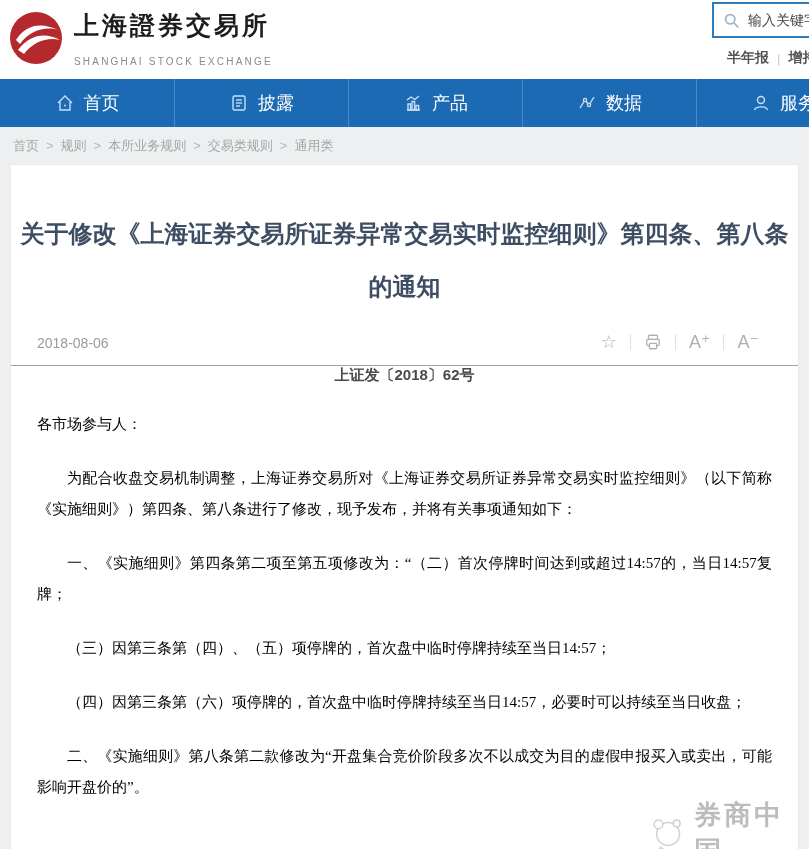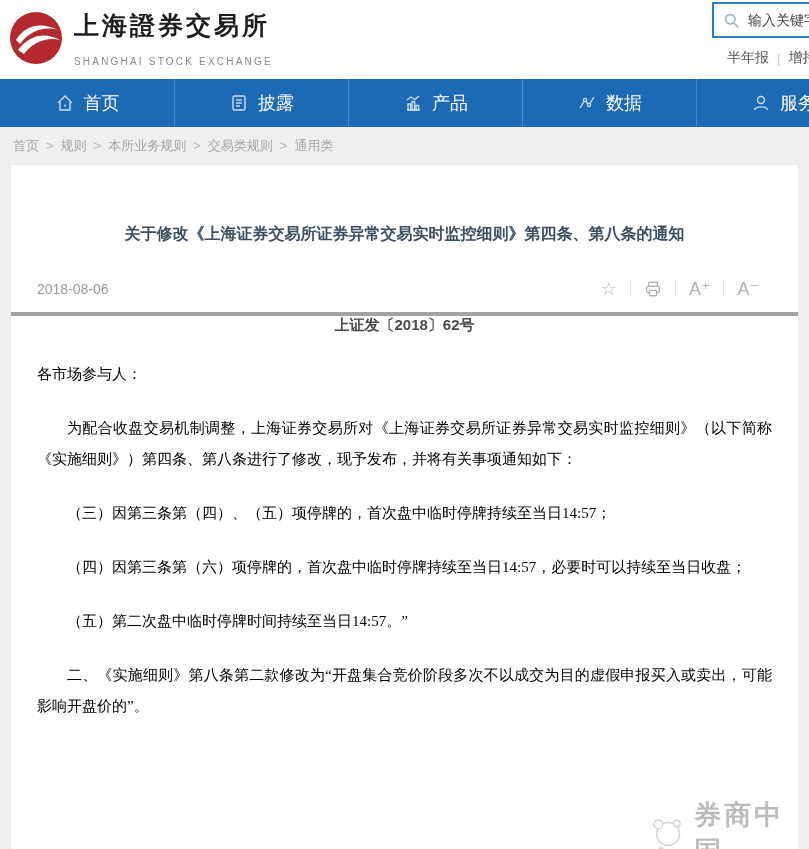--- a/index.html
+++ b/index.html
@@ -33,21 +33,21 @@
   .search-box .mag { width:17px; height:17px; margin-right:8px; flex:0 0 auto; }
   .search-input {
     border:none; outline:none; font-size:14px; color:#444; width:90px;
     font-family:inherit; background:transparent;
   }
   .search-input::placeholder { color:#444; opacity:1; }
   .hotlinks {
     position:absolute; left:727px; top:49px;
     display:flex; align-items:center; font-size:14px; color:#555; white-space:nowrap;
   }
-  .hotlinks .hl { cursor:pointer; }
+  .hotlinks .hl { cursor:pointer;font-weight:bold; }
   .hotlinks .hl-sep { color:#c9c9c9; margin:0 8px; font-size:13px; }
   
   .nav {
     height:48px; width:809px; background:#1c69b4;
     display:flex; overflow:hidden;
   }
   .nav-item {
     flex:0 0 174px; display:flex; align-items:center; justify-content:center;
     color:#ffffff; font-size:18px; cursor:pointer; position:relative;
   }
@@ -60,27 +60,27 @@
   }
   .breadcrumb .bc { cursor:pointer; }
   .breadcrumb .bc-sep { margin:0 7px; color:#b5b5b5; }
   
   .card {
     margin:0 10px; background:#ffffff; min-height:686px;
     border:1px solid #e7eaec; border-bottom:none; position:relative;
   }
   .article-title {
     max-width:780px; margin:42px auto 0 auto; padding:0 4px;
-    font-size:16px; line-height:53px; font-weight:bold;
+    font-size:24px; line-height:53px; font-weight:bold;
     color:#3d4d63; text-align:center;
   }
   .meta-row {
-    display:flex; justify-content:space-between; align-items:center;
+    display:flex; justify-content:space-between; align-items:flex-end;
     padding:20px 26px 14px 26px;
-    border-bottom:4px solid #a3a3a3;
+    border-bottom:1px solid #a3a3a3;
   }
   .article-date { font-size:14px; color:#9b9b9b; }
   .tools { display:flex; align-items:center; color:#b0b0b0; }
   .tool { font-size:18px; line-height:18px; cursor:pointer; padding:0 13px; color:#b0b0b0; }
   .tool-sep { width:1px; height:16px; background:#e0e0e0; }
   .tool .ticon { width:18px; height:18px; display:block; }
   .doc-number {
     text-align:center; font-size:15px; font-weight:bold; color:#4a4a4a;
   }
   .body-text { padding:24px 26px 0 26px; }
@@ -210,23 +210,23 @@
       <span class="tool-sep"></span>
       <span class="tool">A⁻</span>
     </div>
   </div>
 
   <div class="doc-number">上证发〔2018〕62号</div>
 
   <div class="body-text">
     <p>各市场参与人：</p>
     <p class="indent">为配合收盘交易机制调整，上海证券交易所对《上海证券交易所证券异常交易实时监控细则》（以下简称《实施细则》）第四条、第八条进行了修改，现予发布，并将有关事项通知如下：</p>
+    <p class="indent">一、《实施细则》第四条第二项至第五项修改为：“（二）首次停牌时间达到或超过14:57的，当日14:57复牌；</p>
     <p class="indent">（三）因第三条第（四）、（五）项停牌的，首次盘中临时停牌持续至当日14:57；</p>
     <p class="indent">（四）因第三条第（六）项停牌的，首次盘中临时停牌持续至当日14:57，必要时可以持续至当日收盘；</p>
-    <p class="indent">（五）第二次盘中临时停牌时间持续至当日14:57。”</p>
     <p class="indent">二、《实施细则》第八条第二款修改为“开盘集合竞价阶段多次不以成交为目的虚假申报买入或卖出，可能影响开盘价的”。</p>
 
   </div>
 </main>
 
 <div class="watermark">
   <svg class="wm-logo" viewBox="0 0 40 40" fill="none" stroke="#c3c3c3" stroke-width="1.6">
     <circle cx="21" cy="21" r="12" fill="#ffffff"></circle>
     <circle cx="11" cy="11" r="4.5" fill="#ffffff"></circle>
     <circle cx="30" cy="10" r="3.5" fill="#ffffff"></circle>

